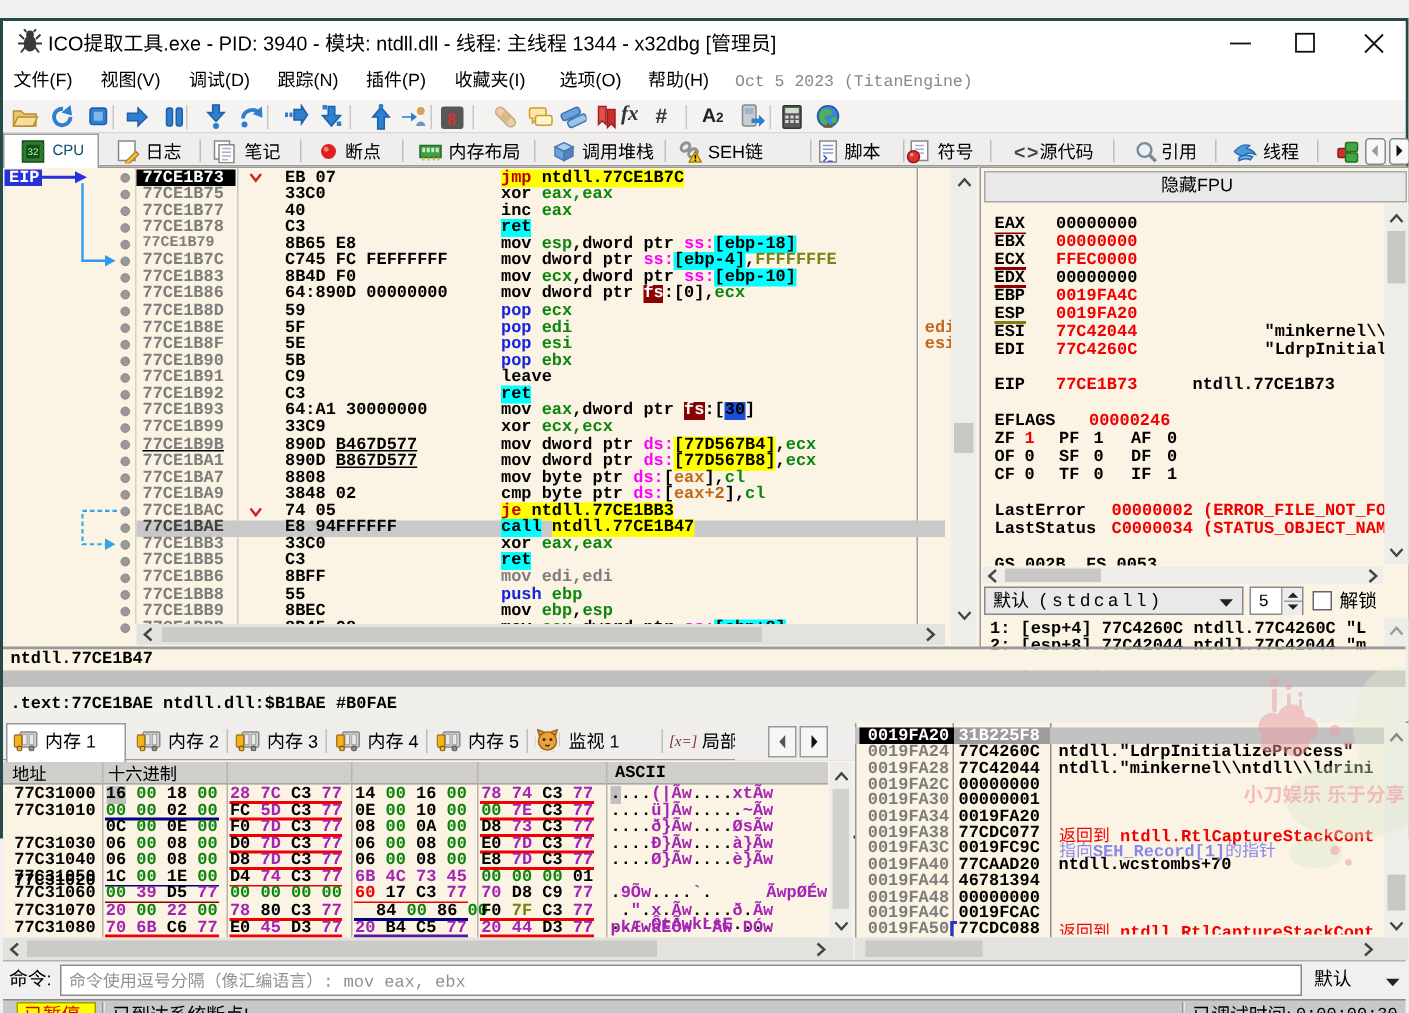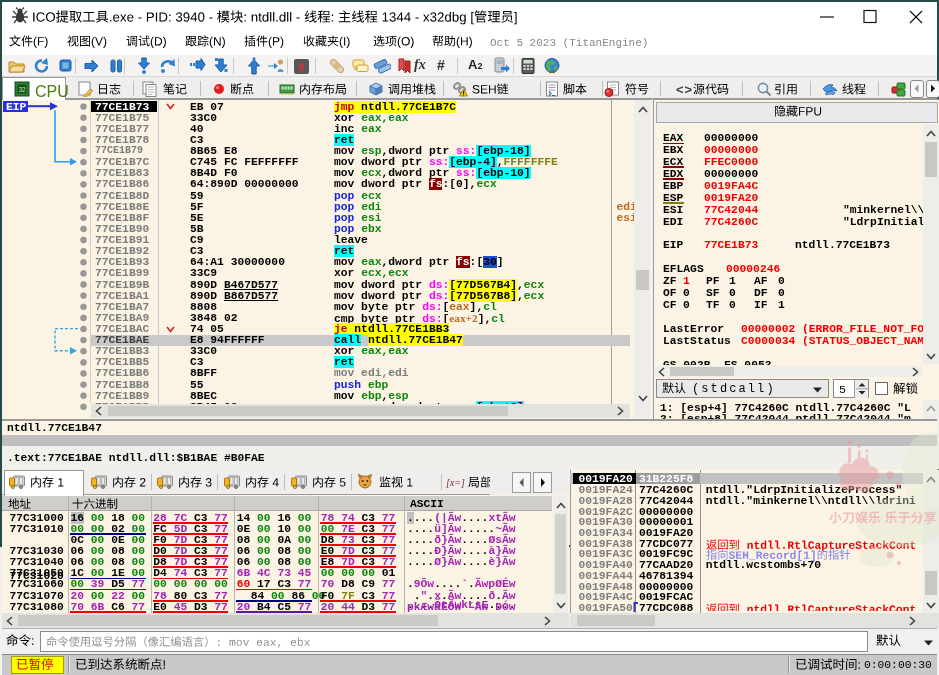--- a/index.html
+++ b/index.html
@@ -1,15 +1,15 @@
 <!DOCTYPE html>
 <html><head><meta charset="utf-8"><style>
 *{margin:0;padding:0;box-sizing:border-box}
 html,body{width:939px;height:675px;overflow:hidden;background:#f0f0f0;font-family:"Liberation Sans",sans-serif}
-#win{position:absolute;left:0;top:0;width:939px;height:547px;background:#f0f0f0;border:2px solid #254a4a}
+#win{position:absolute;left:0;top:12px;width:939px;height:547px;background:#f0f0f0;border:2px solid #254a4a}
 .m{position:absolute;font-family:"Liberation Mono",monospace;font-weight:bold;line-height:1;white-space:pre;color:#000}
 .abs{position:absolute}
 </style></head><body>
 <div id="win">
     <div style="position:absolute;left:0px;top:0px;width:935px;height:26px;background:#fff;"></div>
     <svg class="abs" style="left:8px;top:5px" width="20" height="18" viewBox="0 0 20 18">
 <g stroke="#3a3a3a" stroke-width="1.3" fill="none">
 <path d="M3 4 L6 7 M17 4 L14 7 M2 10 L6 10 M18 10 L14 10 M4 16 L7 12 M16 16 L13 12"></path>
       </g>
 <ellipse cx="10" cy="10" rx="4.2" ry="5.4" fill="#3a3a3a"></ellipse>
@@ -172,21 +172,21 @@
     <div style="position:absolute;left:808px;top:79px;width:1px;height:15px;background:#c0bebb;"></div>
     <div style="position:absolute;left:876px;top:79px;width:1px;height:15px;background:#c0bebb;"></div>
     <svg class="abs" style="left:12px;top:79px;z-index:4" width="16" height="16" viewBox="0 0 16 16">
       <rect x="1" y="1" width="14" height="14" fill="#2e7d32" stroke="#174a1a"></rect>
       <rect x="3.5" y="3.5" width="9" height="9" fill="#115014"></rect>
       <text x="8" y="10.6" font-size="6.5" fill="#baf5ba" text-anchor="middle" font-family="Liberation Sans">32</text>
       <g stroke="#8fbf92" stroke-width="1">
         <path d="M0 4 L1 4 M0 8 L1 8 M0 12 L1 12 M15 4 L16 4 M15 8 L16 8 M15 12 L16 12"></path>
       </g>
     </svg>
-    <div class="abs" style="left:33px;top:81px;font-size:16px;color:#4d7c0f;z-index:4">CPU</div>
+    <div class="abs" style="left:33px;top:81px;font-size:10px;color:#0c4a6e;z-index:4">CPU</div>
     <svg class="abs" style="left:75px;top:79px;z-index:4" width="16" height="16" viewBox="0 0 16 16">
       <rect x="2" y="1" width="11" height="13" fill="#fdfdfd" stroke="#888"></rect>
       <path d="M7 14.5 L13.5 8 L15.5 10 L9 16.2 L6.5 16.6 Z" fill="#f0c040" stroke="#b08020" stroke-width="0.8"></path>
       <path d="M13.5 8 L15.5 10" stroke="#d06060"></path>
     </svg>
     <svg style="position:absolute;left:95px;top:81px;z-index:4;" width="26" height="15" viewBox="0 0 26 15">
       <path fill="#000" d="M3.0 6.2H9.0V9.6H3.0ZM3.0 5.3V2.1H9.0V5.3ZM2.1 1.2V11.3H3.0V10.5H9.0V11.2H10.0V1.2Z M15.2 7.4V10.0C15.2 11.0 15.6 11.2 17.0 11.2C17.3 11.2 19.4 11.2 19.7 11.2C20.9 11.2 21.2 10.8 21.3 9.3C21.1 9.2 20.7 9.1 20.5 8.9C20.4 10.2 20.3 10.4 19.7 10.4C19.2 10.4 17.4 10.4 17.0 10.4C16.3 10.4 16.1 10.3 16.1 10.0V7.4ZM16.5 6.6C17.5 7.2 18.7 8.1 19.2 8.7L19.9 8.1C19.3 7.5 18.1 6.7 17.2 6.1ZM20.9 7.7C21.5 8.7 22.2 10.0 22.5 10.9L23.4 10.5C23.1 9.7 22.3 8.4 21.7 7.4ZM13.8 7.5C13.6 8.4 13.1 9.6 12.6 10.4L13.4 10.8C13.9 10.0 14.4 8.7 14.6 7.8ZM17.5 0.4V2.1H12.7V3.0H17.5V5.0H13.5V5.8H22.6V5.0H18.4V3.0H23.4V2.1H18.4V0.4Z"></path>
     </svg>
     <svg class="abs" style="left:140px;top:79px;z-index:4" width="16" height="16" viewBox="0 0 16 16">
       <rect x="1" y="1" width="10" height="12" fill="#fff" stroke="#888"></rect>
@@ -389,32 +389,32 @@
       <div class="m" style="left:332px;top:233.04px;font-size:11.3px;">leave</div>
       <div class="m" style="left:93px;top:244.16px;font-size:11.3px;"><span style="color:#7d7d7d;">77CE1B92</span></div>
       <div class="m" style="left:188px;top:244.16px;font-size:11.3px;">C3</div>
       <div class="m" style="left:332px;top:244.16px;font-size:11.3px;"><span style="color:#000;background:#00ffff;">ret</span></div>
       <div class="m" style="left:93px;top:255.28px;font-size:11.3px;"><span style="color:#7d7d7d;">77CE1B93</span></div>
       <div class="m" style="left:188px;top:255.28px;font-size:11.3px;">64:A1 30000000</div>
       <div class="m" style="left:332px;top:255.28px;font-size:11.3px;">mov <span style="color:#0c860c;">eax</span>,dword ptr <span style="color:#fff;background:#8b0000;">fs</span>:[<span style="color:#000;background:#1d4ed8;">30</span>]</div>
       <div class="m" style="left:93px;top:266.4px;font-size:11.3px;"><span style="color:#7d7d7d;">77CE1B99</span></div>
       <div class="m" style="left:188px;top:266.4px;font-size:11.3px;">33C9</div>
       <div class="m" style="left:332px;top:266.4px;font-size:11.3px;">xor <span style="color:#0c860c;">ecx,ecx</span></div>
-      <div class="m" style="left:93px;top:277.52px;font-size:11.3px;"><span style="color:#7d7d7d;">77CE1B9B</span></div>
+      <div class="m" style="left:93px;top:277.52px;font-size:11.3px;text-decoration:underline;"><span style="color:#7d7d7d;">77CE1B9B</span></div>
       <div class="m" style="left:188px;top:277.52px;font-size:11.3px;">890D <u>B467D577</u></div>
       <div class="m" style="left:332px;top:277.52px;font-size:11.3px;">mov dword ptr <span style="color:#ff00ff;">ds:</span><span style="color:#000;background:#ffff00;">[77D567B4]</span>,<span style="color:#0c860c;">ecx</span></div>
       <div class="m" style="left:93px;top:288.64px;font-size:11.3px;"><span style="color:#7d7d7d;">77CE1BA1</span></div>
       <div class="m" style="left:188px;top:288.64px;font-size:11.3px;">890D <u>B867D577</u></div>
       <div class="m" style="left:332px;top:288.64px;font-size:11.3px;">mov dword ptr <span style="color:#ff00ff;">ds:</span><span style="color:#000;background:#ffff00;">[77D567B8]</span>,<span style="color:#0c860c;">ecx</span></div>
       <div class="m" style="left:93px;top:299.76px;font-size:11.3px;"><span style="color:#7d7d7d;">77CE1BA7</span></div>
       <div class="m" style="left:188px;top:299.76px;font-size:11.3px;">8808</div>
       <div class="m" style="left:332px;top:299.76px;font-size:11.3px;">mov byte ptr <span style="color:#ff00ff;">ds:</span>[<span style="color:#c06820;">eax</span>],<span style="color:#0c860c;">cl</span></div>
       <div class="m" style="left:93px;top:310.87999999999994px;font-size:11.3px;text-align:center;"><span style="color:#7d7d7d;">77CE1BA9</span></div>
       <div class="m" style="left:188px;top:310.87999999999994px;font-size:11.3px;">3848 02</div>
-      <div class="m" style="left:332px;top:310.87999999999994px;font-size:11.3px;">cmp byte ptr <span style="color:#ff00ff;">ds:</span>[<span style="color:#c06820;font-family:Liberation Serif, serif;">eax+2</span>],<span style="color:#0c860c;">cl</span></div>
+      <div class="m" style="left:332px;top:310.87999999999994px;font-size:11.3px;">cmp byte ptr <span style="color:#ff00ff;">ds:</span>[<span style="color:#c06820;">eax+2</span>],<span style="color:#0c860c;">cl</span></div>
       <div class="m" style="left:93px;top:321.99999999999994px;font-size:11.3px;"><span style="color:#7d7d7d;">77CE1BAC</span></div>
       <svg class="abs" style="left:164px;top:323.6px" width="10" height="8">
         <path d="M1 1 L4.5 5.5 L8 1" stroke="#d02020" stroke-width="1.6" fill="none"></path>
       </svg>
       <div class="m" style="left:188px;top:321.99999999999994px;font-size:11.3px;">74 05</div>
       <div class="m" style="left:332px;top:321.99999999999994px;font-size:11.3px;"><span style="color:#c00000;background:#ffff00;">je</span><span style="color:#000;background:#ffff00;"> ntdll.77CE1BB3</span></div>
       <div class="m" style="left:93px;top:333.11999999999995px;font-size:11.3px;"><span style="color:#404040;">77CE1BAE</span></div>
       <div class="m" style="left:188px;top:333.11999999999995px;font-size:11.3px;">E8 94FFFFFF</div>
       <div class="m" style="left:332px;top:333.11999999999995px;font-size:11.3px;"><span style="color:#000;background:#00ffff;">call</span> <span style="color:#000;background:#ffff00;">ntdll.77CE1B47</span></div>
       <div class="m" style="left:93px;top:344.23999999999995px;font-size:11.3px;"><span style="color:#7d7d7d;">77CE1BB3</span></div>
@@ -721,21 +721,21 @@
     <div class="m" style="left:234.7px;top:566.25px;font-size:11.3px;"><span style="color:#a424b4;">6B</span> <span style="color:#a424b4;">4C</span> <span style="color:#a424b4;">73</span> <span style="color:#a424b4;">45</span></div>
     <div class="m" style="left:318.8px;top:566.25px;font-size:11.3px;"><span style="color:#0c860c;">00</span> <span style="color:#0c860c;">00</span> <span style="color:#0c860c;">00</span> <span style="color:#000;">01</span></div>
     <div class="m" style="left:405px;top:566.25px;font-size:11.3px;margin-top:32px;"><span style="color:#000;">....</span><span style="color:#a424b4;">ÔtÃw</span><span style="color:#a424b4;">kLsE</span><span style="color:#000;">....</span></div>
     <div class="m" style="left:7.5px;top:577.4px;font-size:11.3px;">77C31060</div>
     <div class="m" style="left:68.5px;top:577.4px;font-size:11.3px;"><span style="color:#0c860c;">00</span> <span style="color:#a424b4;">39</span> <span style="color:#000;">D5</span> <span style="color:#a424b4;">77</span></div>
     <div style="position:absolute;left:68.0px;top:586.6999999999999px;width:75.5px;height:1.8px;background:#8b0000;"></div>
     <div class="m" style="left:151.3px;top:577.4px;font-size:11.3px;"><span style="color:#0c860c;">00</span> <span style="color:#0c860c;">00</span> <span style="color:#0c860c;">00</span> <span style="color:#0c860c;">00</span></div>
     <div class="m" style="left:234.7px;top:577.4px;font-size:11.3px;"><span style="color:#f00000;">60</span> <span style="color:#000;">17</span> <span style="color:#000;">C3</span> <span style="color:#a424b4;">77</span></div>
     <div style="position:absolute;left:234.2px;top:586.6999999999999px;width:75.5px;height:1.8px;background:#f00000;"></div>
     <div class="m" style="left:318.8px;top:577.4px;font-size:11.3px;"><span style="color:#a424b4;">70</span> <span style="color:#000;">D8</span> <span style="color:#000;">C9</span> <span style="color:#a424b4;">77</span></div>
-    <div class="m" style="left:405px;top:577.4px;font-size:11.3px;"><span style="color:#000;">.</span><span style="color:#a424b4;">9Õw</span><span style="color:#000;">....</span><span style="color:#a424b4;">`</span><span style="color:#000;">.</span><span style="color:#a424b4;">ÃwpØÉw</span></div>
+    <div class="m" style="left:405px;top:577.4px;font-size:11.3px;"><span style="color:#000;">.</span><span style="color:#a424b4;">9Õw</span><span style="color:#000;">....</span><span style="color:#a424b4;">`</span><span style="color:#000;">.</span><span style="color:#a424b4;margin-left:36px;">ÃwpØÉw</span></div>
     <div class="m" style="left:7.5px;top:588.55px;font-size:11.3px;">77C31070</div>
     <div class="m" style="left:68.5px;top:588.55px;font-size:11.3px;"><span style="color:#a424b4;">20</span> <span style="color:#0c860c;">00</span> <span style="color:#a424b4;">22</span> <span style="color:#0c860c;">00</span></div>
     <div class="m" style="left:151.3px;top:588.55px;font-size:11.3px;"><span style="color:#a424b4;">78</span> <span style="color:#000;">80</span> <span style="color:#000;">C3</span> <span style="color:#a424b4;">77</span></div>
     <div style="position:absolute;left:150.8px;top:597.8499999999999px;width:75.5px;height:1.8px;background:#f00000;"></div>
     <div class="m" style="left:234.7px;top:588.55px;font-size:11.3px;"><span style="color:#000;padding-left:14px;">84</span> <span style="color:#0c860c;">00</span> <span style="color:#000;">86</span> <span style="color:#0c860c;">00</span></div>
     <div style="position:absolute;left:234.2px;top:597.8499999999999px;width:75.5px;height:1.8px;background:#000080;"></div>
     <div class="m" style="left:318.8px;top:588.55px;font-size:11.3px;"><span style="color:#000;">F0</span> <span style="color:#80800c;">7F</span> <span style="color:#000;">C3</span> <span style="color:#a424b4;">77</span></div>
     <div style="position:absolute;left:318.3px;top:597.8499999999999px;width:75.5px;height:1.8px;background:#f00000;"></div>
     <div class="m" style="left:405px;top:588.55px;font-size:11.3px;"><span style="color:#000;"> </span><span style="color:#000;">.</span><span style="color:#a424b4;">"</span><span style="color:#000;">.</span><span style="color:#a424b4;">x</span><span style="color:#000;">.</span><span style="color:#a424b4;">Ãw</span><span style="color:#000;">....</span><span style="color:#a424b4;">ð</span><span style="color:#000;">.</span><span style="color:#a424b4;">Ãw</span></div>
     <div class="m" style="left:7.5px;top:599.7px;font-size:11.3px;">77C31080</div>

